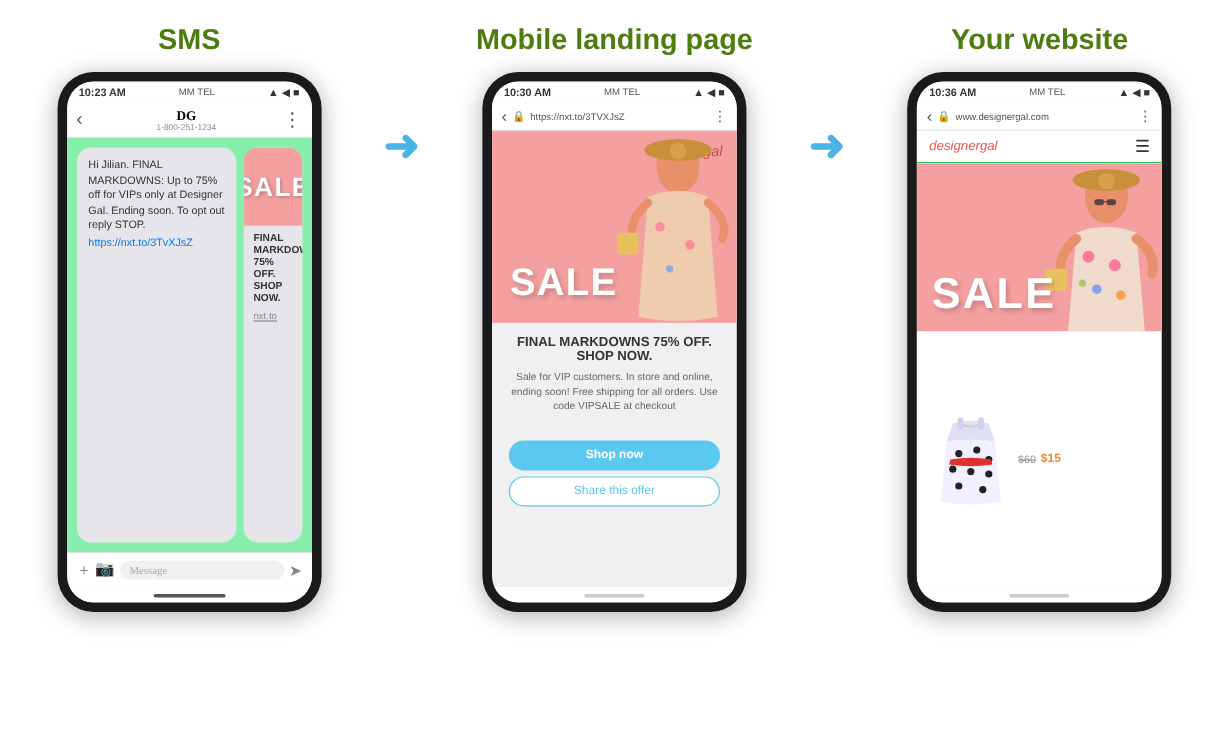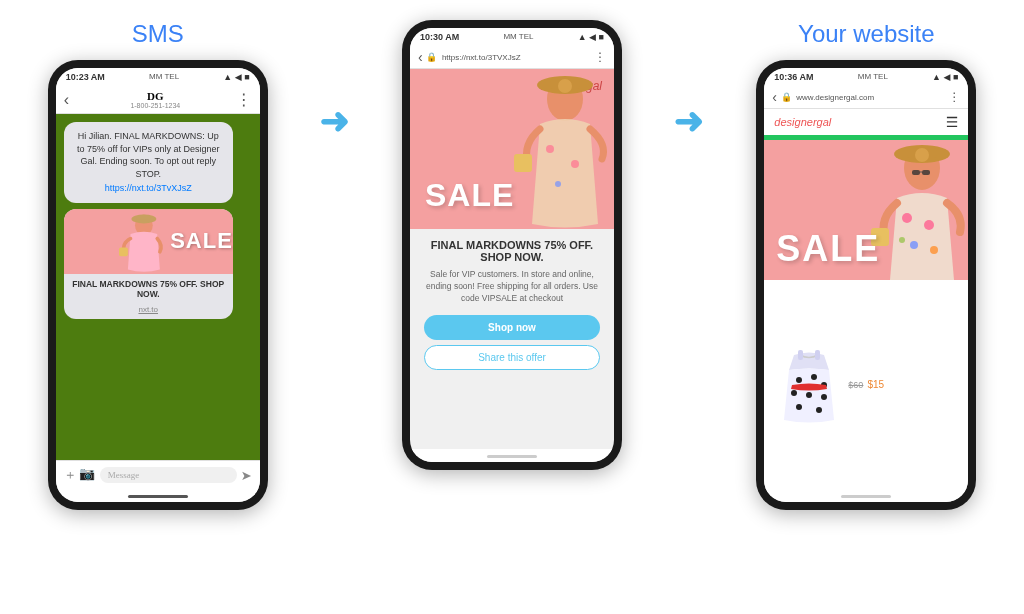--- a/index.html
+++ b/index.html
@@ -27,22 +27,22 @@
     
     .column {
       display: flex;
       flex-direction: column;
       align-items: center;
       width: 300px;
     }
 
     .column-title {
       font-size: 24px;
-      font-weight: 400;
-      color: #3b82f6;
+      font-weight: 700;
+      color: #4d7c0f;
       margin-bottom: 12px;
       text-align: center;
     }
 
     
     .arrow-container {
       display: flex;
       align-items: center;
       justify-content: center;
       width: 60px;
@@ -101,27 +101,26 @@
       flex-shrink: 0;
     }
 
     .nav-bar .back-icon { font-size: 16px; color: #555; margin-right: 6px; }
     .nav-bar .nav-title { font-size: 11px; font-weight: 600; flex: 1; text-align: center; font-family: Liberation Serif, serif; }
     .nav-bar .more-icon { font-size: 16px; color: #555; }
 
     
     .sms-content {
       flex: 1;
-      background: #4d7c0f;
+      background: #86efac;
       padding: 8px;
       overflow: hidden;
       display: flex;
-      flex-direction: column;
+      flex-direction: row;
       gap: 6px;
-      text-align: center;
     }
 
     .sms-bubble {
       background: #e5e5ea;
       border-radius: 12px;
       padding: 8px 10px;
       font-size: 9px;
       color: #333;
       line-height: 1.4;
       max-width: 90%;
@@ -256,21 +255,21 @@
       color: #333;
       text-align: center;
       margin-bottom: 6px;
     }
 
     .landing-desc {
       font-size: 8.5px;
       color: #666;
       text-align: center;
       line-height: 1.4;
-      margin-bottom: 10px;
+      margin-bottom: 22px;
     }
 
     .btn-shop-now {
       background: #5bc8ef;
       color: white;
       border: none;
       border-radius: 20px;
       width: 100%;
       padding: 7px;
       font-size: 10px;
@@ -293,21 +292,21 @@
       cursor: pointer;
     }
 
     
     .website-nav {
       background: white;
       display: flex;
       align-items: center;
       justify-content: space-between;
       padding: 5px 10px;
-      border-bottom: 5px solid #22c55e;
+      border-bottom: 1px solid #22c55e;
       flex-shrink: 0;
     }
 
     .website-brand {
       font-size: 11px;
       font-style: italic;
       color: #888;
     }
 
     .website-brand span { color: #e55; }
@@ -366,21 +365,21 @@
 
     .price-old {
       font-size: 9px;
       color: #999;
       text-decoration: line-through;
     }
 
     .price-new {
       font-size: 10px;
       color: #e83;
-      font-weight: 400;
+      font-weight: 700;
     }
 
     
     .person-svg {
       width: 100%;
       height: 100%;
     }
 
   </style>
 </head>
@@ -455,20 +454,21 @@
         </div>
       </div>
     </div>
   </div>
 
   <div class="arrow-container">
     <span class="arrow" style="color:#4ab3e8; font-size:36px; font-weight:900;">➜</span>
   </div>
 
   <div class="column">
+    <div class="column-title">Mobile landing page</div>
 
     <div class="phone">
       <div class="phone-inner">
 
         <div class="status-bar">
           <span class="time">10:30 AM</span>
           <span class="carrier">MM TEL</span>
           <span class="icons">▲ ◀ ■</span>
         </div>
 

